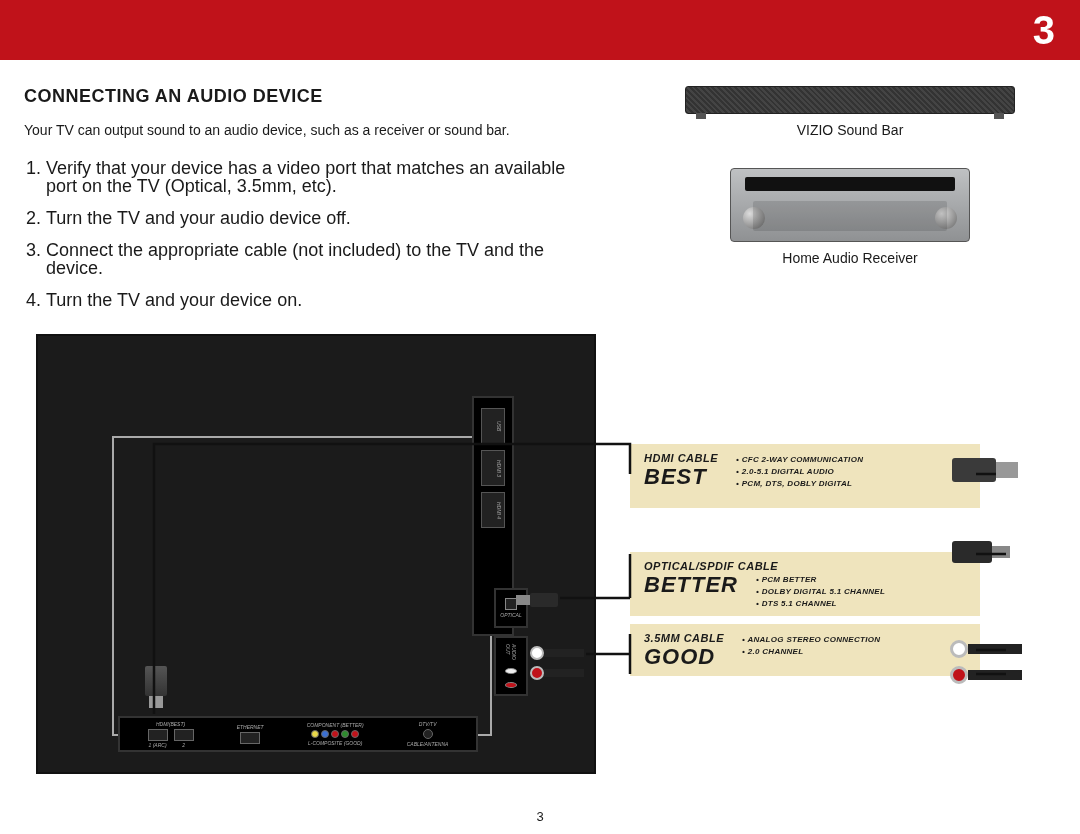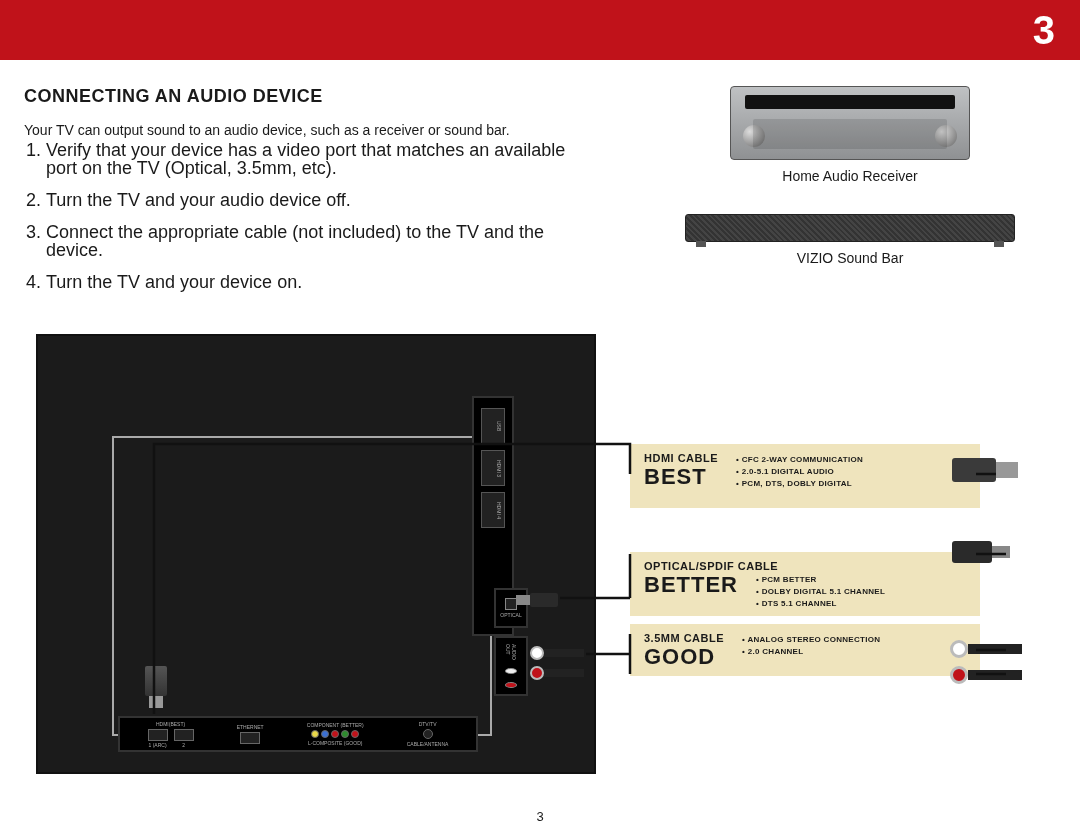--- a/index.html
+++ b/index.html
@@ -2,39 +2,39 @@
 <html><head>
 <meta charset="utf-8">
 <style>
   * { box-sizing: border-box; margin: 0; padding: 0; }
   html, body { width: 1080px; height: 834px; font-family: Arial, Helvetica, sans-serif; background:#fff; color:#1a1a1a; }
   .page { position: relative; width: 1080px; height: 834px; }
   .header-bar { position:absolute; top:0; left:0; width:1080px; height:60px; background:#c0121a; }
   .chapter-num { position:absolute; top:8px; right:25px; color:#fff; font-size:40px; font-weight:700; }
   .left-col { position:absolute; left:24px; top:86px; width:560px; }
   h1.title { font-size:18px; font-weight:900; letter-spacing:0.5px; margin-bottom:14px; text-transform:uppercase; }
-  p.intro { font-size:14px; line-height:18px; margin-bottom:2px; max-width:540px; }
+  p.intro { font-size:14px; line-height:18px; margin-bottom:20px; max-width:540px; }
   ol.steps { list-style: decimal; padding-left:22px; }
   ol.steps li { font-size:18px; line-height:18px; margin-bottom:14px; max-width:520px; }
   .right-col { position:absolute; left:640px; top:86px; width:420px; }
   .device-row { display:flex; flex-direction:column; align-items:center; margin-bottom:30px; }
   .device-label { font-size:14px; margin-top:8px; }
   
   .receiver { width:240px; height:74px; background:linear-gradient(#bfc1c3,#8f9193); border-radius:4px; position:relative; border:1px solid #555;}
   .receiver::before { content:""; position:absolute; top:8px; left:14px; right:14px; height:14px; background:#111; border-radius:2px;}
   .receiver::after { content:""; position:absolute; bottom:10px; left:22px; right:22px; height:30px; background:rgba(0,0,0,0.12); border-radius:2px;}
   .knob { position:absolute; width:22px; height:22px; border-radius:50%; background:radial-gradient(circle at 30% 30%, #ddd, #666); }
   .knob.k1 { bottom:12px; left:12px;}
   .knob.k2 { bottom:12px; right:12px;}
   
   .soundbar { width:330px; height:28px; background:repeating-linear-gradient(45deg,#333,#333 2px,#444 2px,#444 4px); border-radius:3px; border:1px solid #222; position:relative;}
   .soundbar::after { content:""; position:absolute; left:10px; bottom:-6px; width:10px; height:6px; background:#555;}
   .soundbar::before { content:""; position:absolute; right:10px; bottom:-6px; width:10px; height:6px; background:#555;}
   
-  .diagram { position:absolute; left:36px; top:334px; width:1008px; height:440px; }
+  .diagram { position:absolute; left:36px; top:334px; width:1008px; height:440px;font-style:italic; }
   .tv-back { position:absolute; left:0; top:0; width:560px; height:440px; background:#1b1b1b; border:2px solid #111; }
   .tv-inner-rect { position:absolute; left:74px; top:100px; width:380px; height:300px; border:2px solid #aaa; background:#1b1b1b; }
   .port-strip-vert { position:absolute; right:80px; top:60px; width:42px; height:240px; background:#000; border:2px solid #333; display:flex; flex-direction:column; align-items:center; padding-top:10px; gap:6px;}
   .port-strip-vert .vport { width:24px; height:36px; background:#222; border:1px solid #555; font-size:5px; color:#aaa; writing-mode:vertical-rl; text-align:center; padding:2px;}
   .port-strip-bot { position:absolute; left:80px; bottom:20px; width:360px; height:36px; background:#000; border:2px solid #333; display:flex; align-items:center; justify-content:space-around; padding:0 6px;}
   .port-strip-bot .bport { display:flex; flex-direction:column; align-items:center; color:#aaa; font-size:5px; gap:2px;}
   .port-strip-bot .bport .shape { width:20px; height:12px; background:#222; border:1px solid #666; }
   .port-strip-bot .bport .circle { width:10px; height:10px; border-radius:50%; background:#222; border:1px solid #666;}
   .port-strip-bot .bport .rcarow { display:flex; gap:2px;}
   .port-strip-bot .bport .rcarow span { width:8px; height:8px; border-radius:50%; border:1px solid #666;}
@@ -106,29 +106,29 @@
     <ol class="steps">
       <li>Verify that your device has a video port that matches an available port on the TV (Optical, 3.5mm, etc).</li>
       <li>Turn the TV and your audio device off.</li>
       <li>Connect the appropriate cable (not included) to the TV and the device.</li>
       <li>Turn the TV and your device on.</li>
     </ol>
   </div>
 
   <div class="right-col">
     <div class="device-row">
+      <div class="soundbar"></div>
+      <div class="device-label">VIZIO Sound Bar</div>
+    </div>
+    <div class="device-row">
       <div class="receiver">
         <div class="knob k1"></div>
         <div class="knob k2"></div>
       </div>
       <div class="device-label">Home Audio Receiver</div>
-    </div>
-    <div class="device-row">
-      <div class="soundbar"></div>
-      <div class="device-label">VIZIO Sound Bar</div>
     </div>
   </div>
 
   <div class="diagram">
 
     <div class="tv-back">
       <div class="tv-inner-rect"></div>
 
       <div class="port-strip-vert">
         <div class="vport">USB</div>

